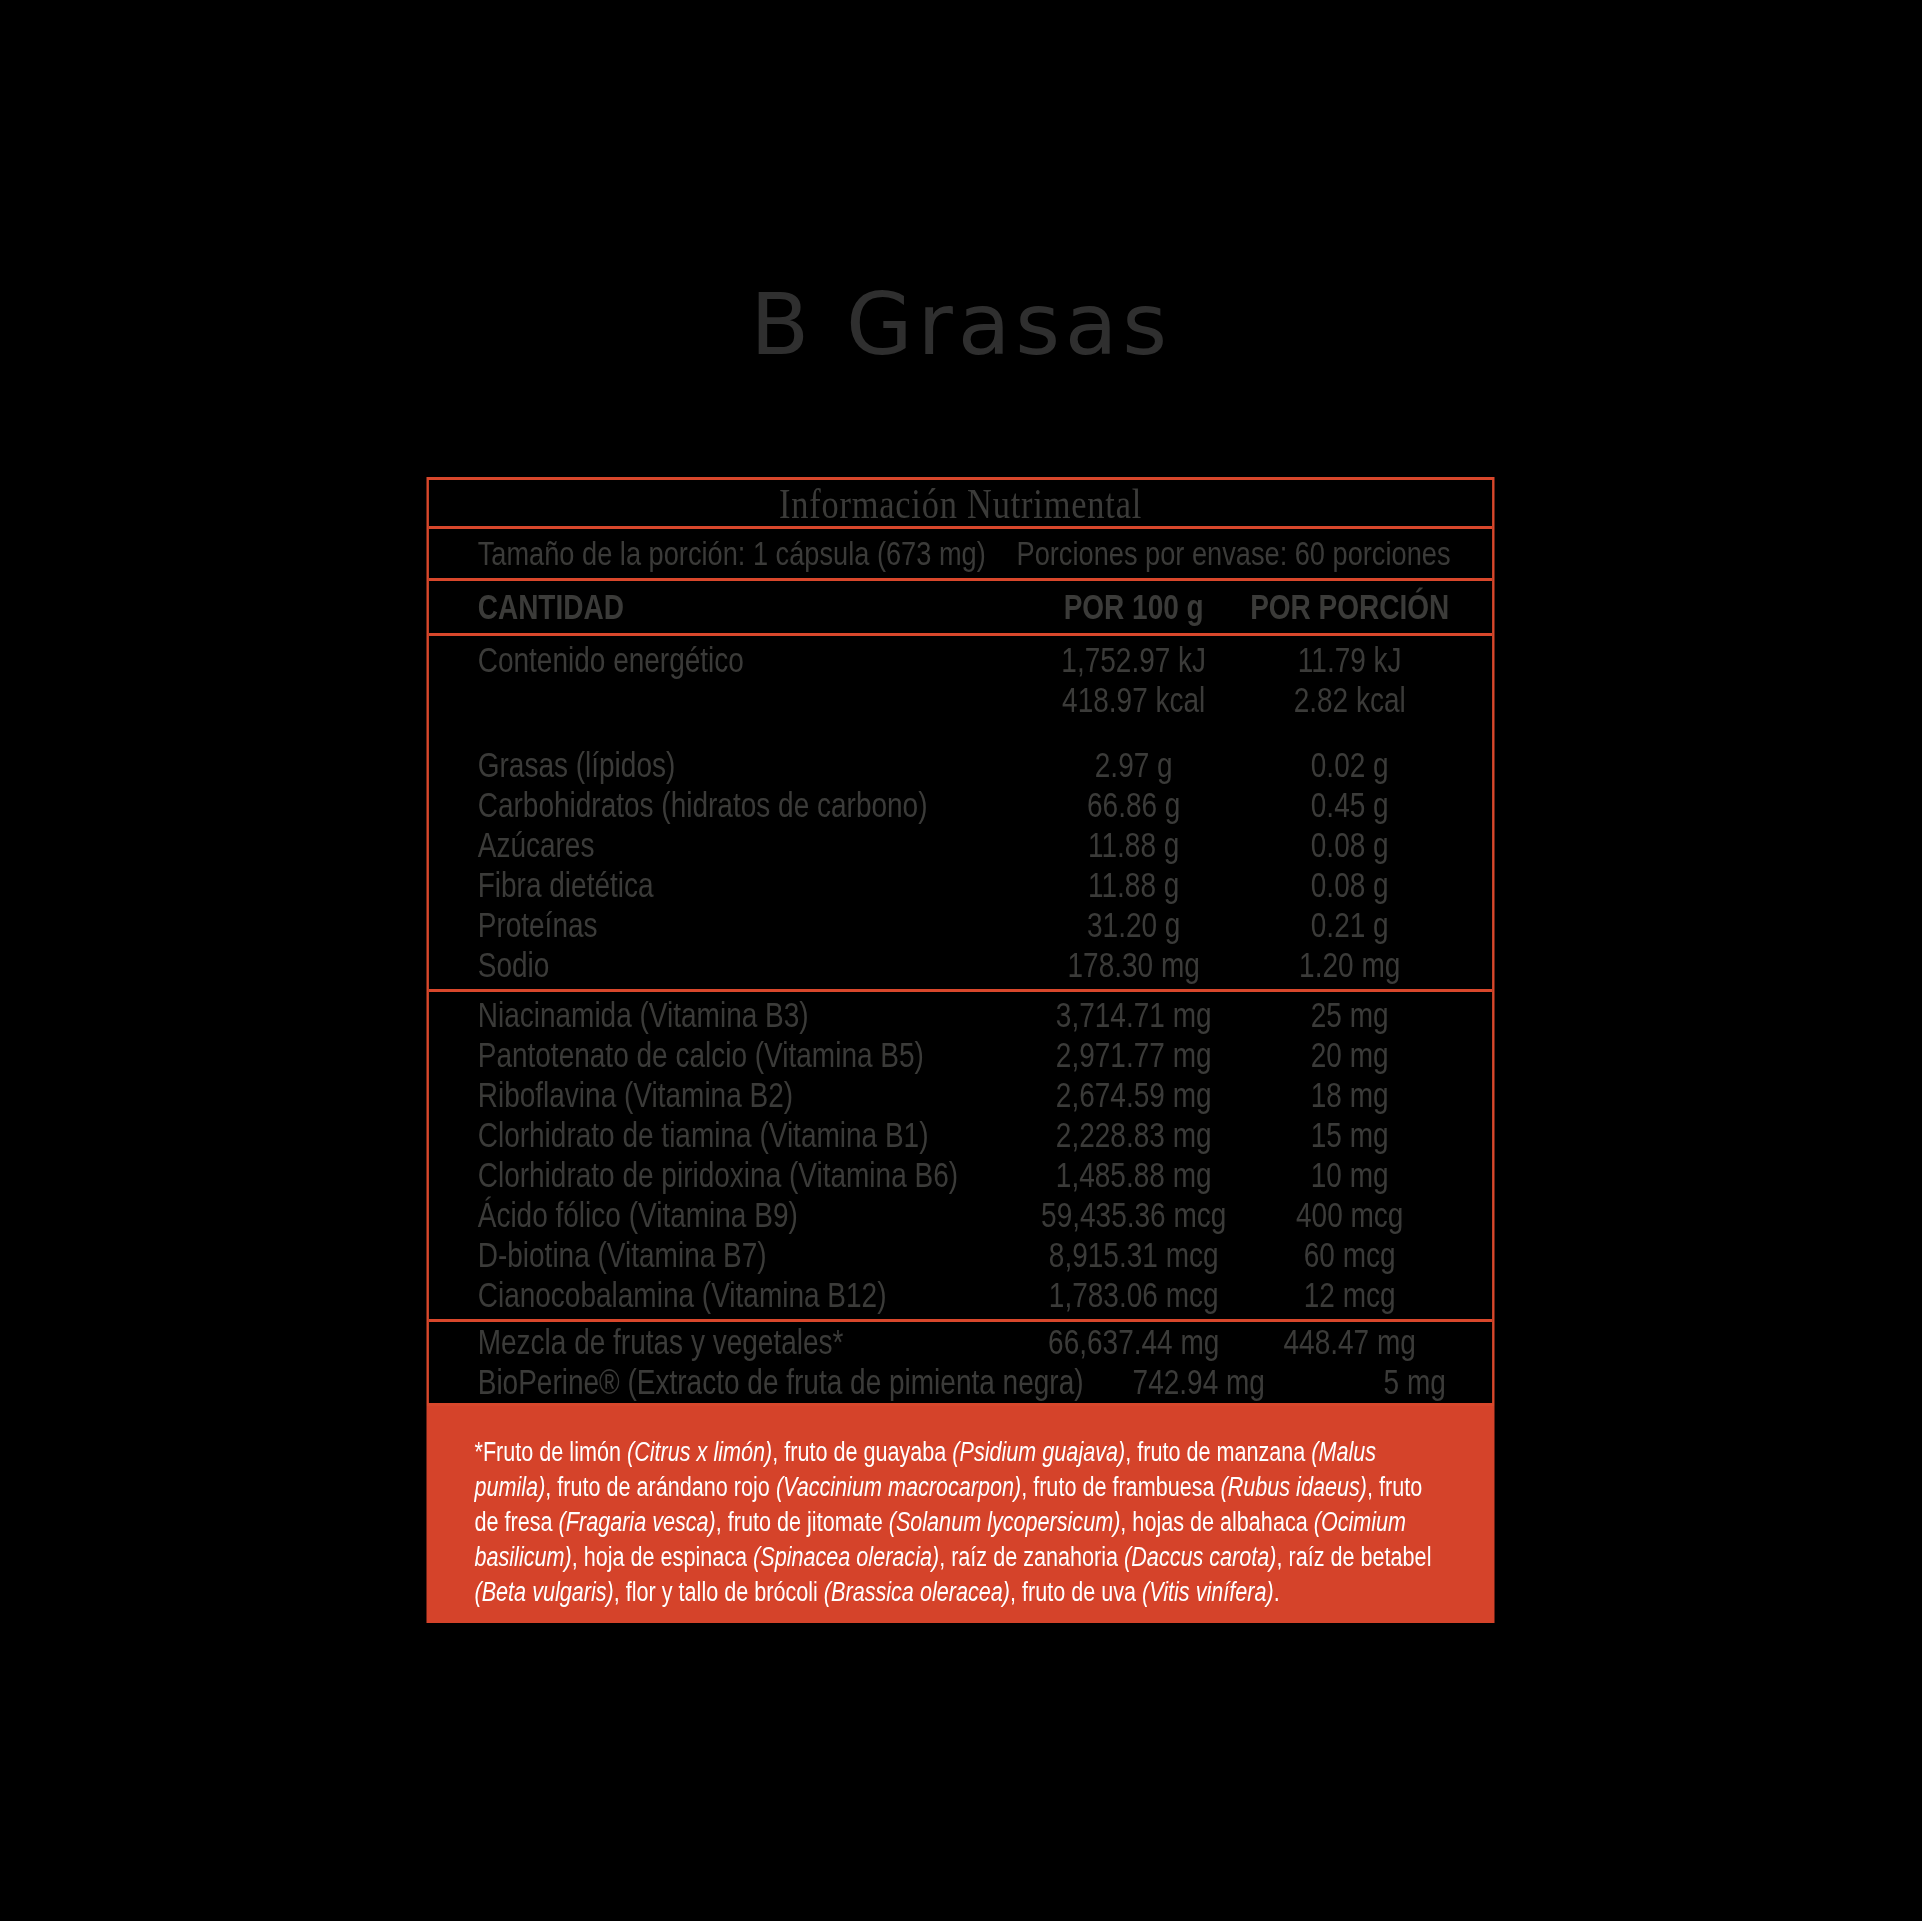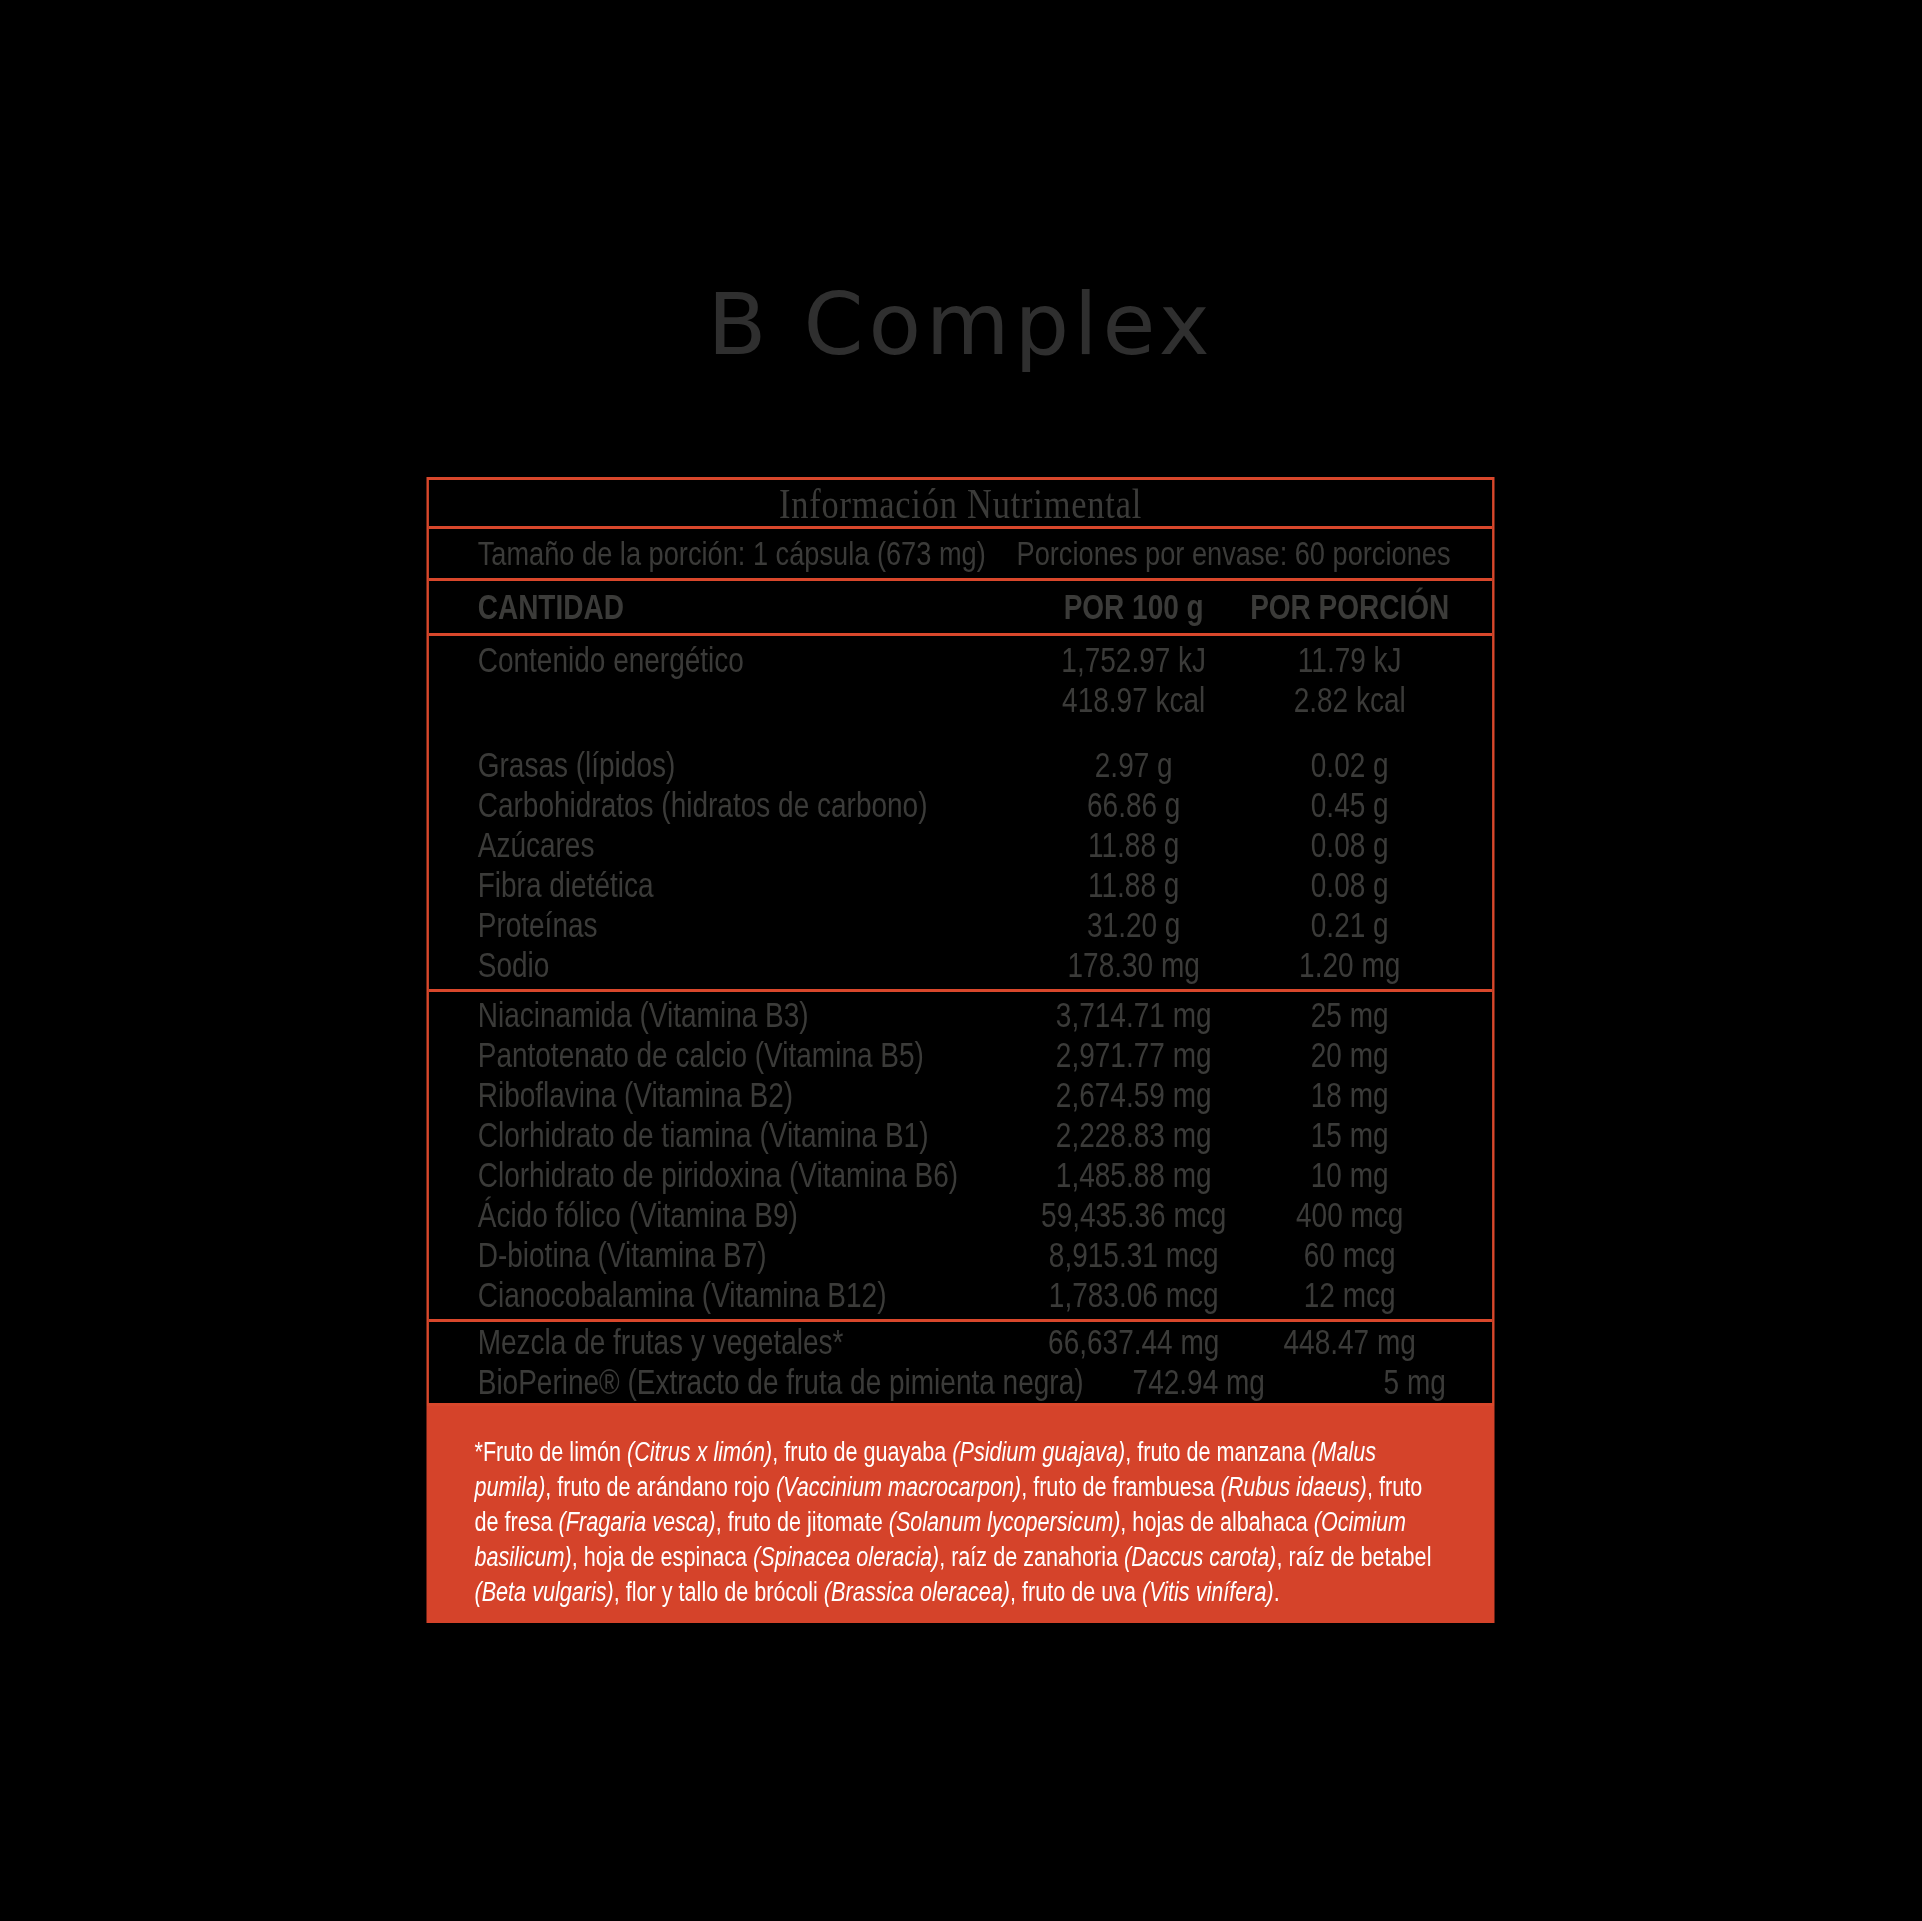--- a/index.html
+++ b/index.html
@@ -59,21 +59,21 @@
     color:var(--footnote-text);font-size:27px;
   }
   .fn-line{line-height:35px;white-space:nowrap;}
   .fn-line .it{font-style:italic;}
 </style>
 </head>
 <body>
 
 <div class="page">
 
-  <div class="title">B Complex</div>
+  <div class="title">B Grasas</div>
 
   <div class="table-zone">
     <div class="nf-box">
 
       <div class="sec sec-header">Información Nutrimental</div>
 
       <div class="sec sec-serving">
         <span>Tamaño de la porción: 1 cápsula (673 mg)</span>
         <span>Porciones por envase: 60 porciones</span>
       </div>

